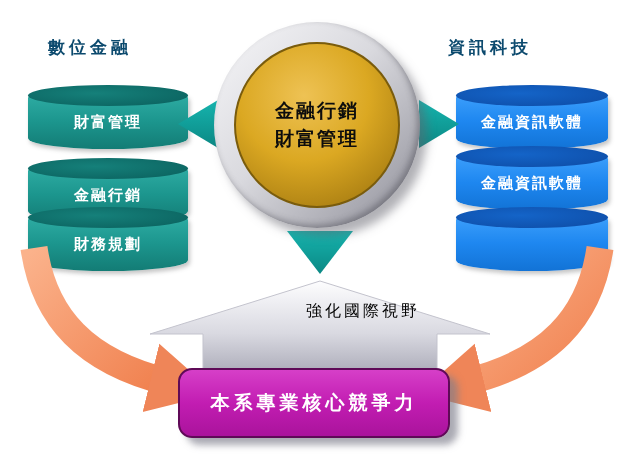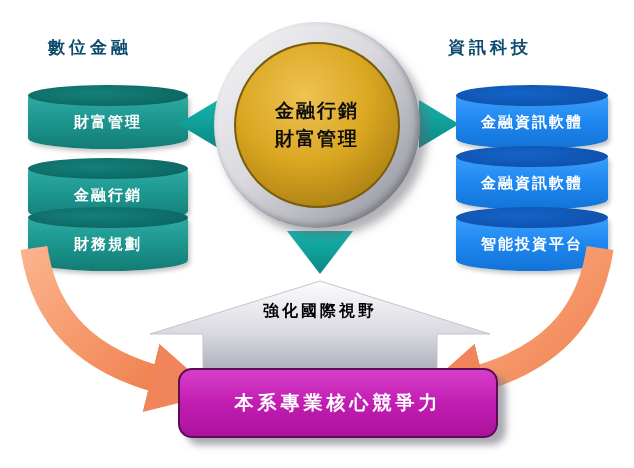--- a/index.html
+++ b/index.html
@@ -38,25 +38,25 @@
     position:absolute;left:20px;top:20px;width:166px;height:166px;border-radius:50%;
     background:radial-gradient(circle at 42% 32%,#eec254 0%,#dba822 45%,#a87d12 85%,#8a650c 100%);
     border:2px solid #7a5c0c;box-sizing:border-box;
     display:flex;flex-direction:column;align-items:center;justify-content:center;
   }
   .sphere-line{
     font-size:19px;font-weight:bold;color:#0d0d0d;letter-spacing:2px;line-height:1.45;white-space:nowrap;
   }
   #shapes{position:absolute;left:0;top:0;pointer-events:none;}
   #banner-label{
-    position:absolute;left:220px;top:301px;width:200px;text-align:center;
-    font-size:16px;font-weight:bold;color:#000;letter-spacing:3px;white-space:nowrap;
+    position:absolute;left:220px;top:301px;width:200px;text-align:right;
+    font-size:16px;font-weight:normal;color:#000;letter-spacing:3px;white-space:nowrap;
   }
   #bottom-banner{
-    position:absolute;left:178px;top:368px;width:320px;height:70px;border-radius:14px;
+    position:absolute;left:178px;top:368px;width:272px;height:70px;border-radius:14px;
     background:linear-gradient(180deg,#d63fc8 0%,#c21db2 50%,#aa139c 100%);
     border:2px solid #5f0a57;box-sizing:border-box;
     box-shadow:8px 7px 7px rgba(125,125,138,.65);
     display:flex;align-items:center;justify-content:center;
   }
   #bottom-banner .banner-text{
     color:#ffffff;font-size:19px;font-weight:bold;letter-spacing:4px;white-space:nowrap;
   }
 </style>
 </head>
@@ -83,21 +83,20 @@
   <div id="cyl-r1" class="cyl cyl-r blue">
     <div class="lid"></div>
     <div class="cyl-label">金融資訊軟體</div>
   </div>
   <div id="cyl-r2" class="cyl cyl-r blue">
     <div class="lid"></div>
     <div class="cyl-label">金融資訊軟體</div>
   </div>
   <div id="cyl-r3" class="cyl cyl-r blue">
     <div class="lid"></div>
-    <div class="cyl-label">智能投資平台</div>
   </div>
 
   <svg id="shapes" width="634" height="468" viewBox="0 0 634 468">
     <defs>
       <linearGradient id="orangeGrad" x1="0" y1="0" x2="1" y2="1">
         <stop offset="0" stop-color="#FBB28B"></stop>
         <stop offset="1" stop-color="#F0804E"></stop>
       </linearGradient>
       <linearGradient id="houseGrad" x1="0" y1="0" x2="0" y2="1">
         <stop offset="0" stop-color="#FDFDFE"></stop>

